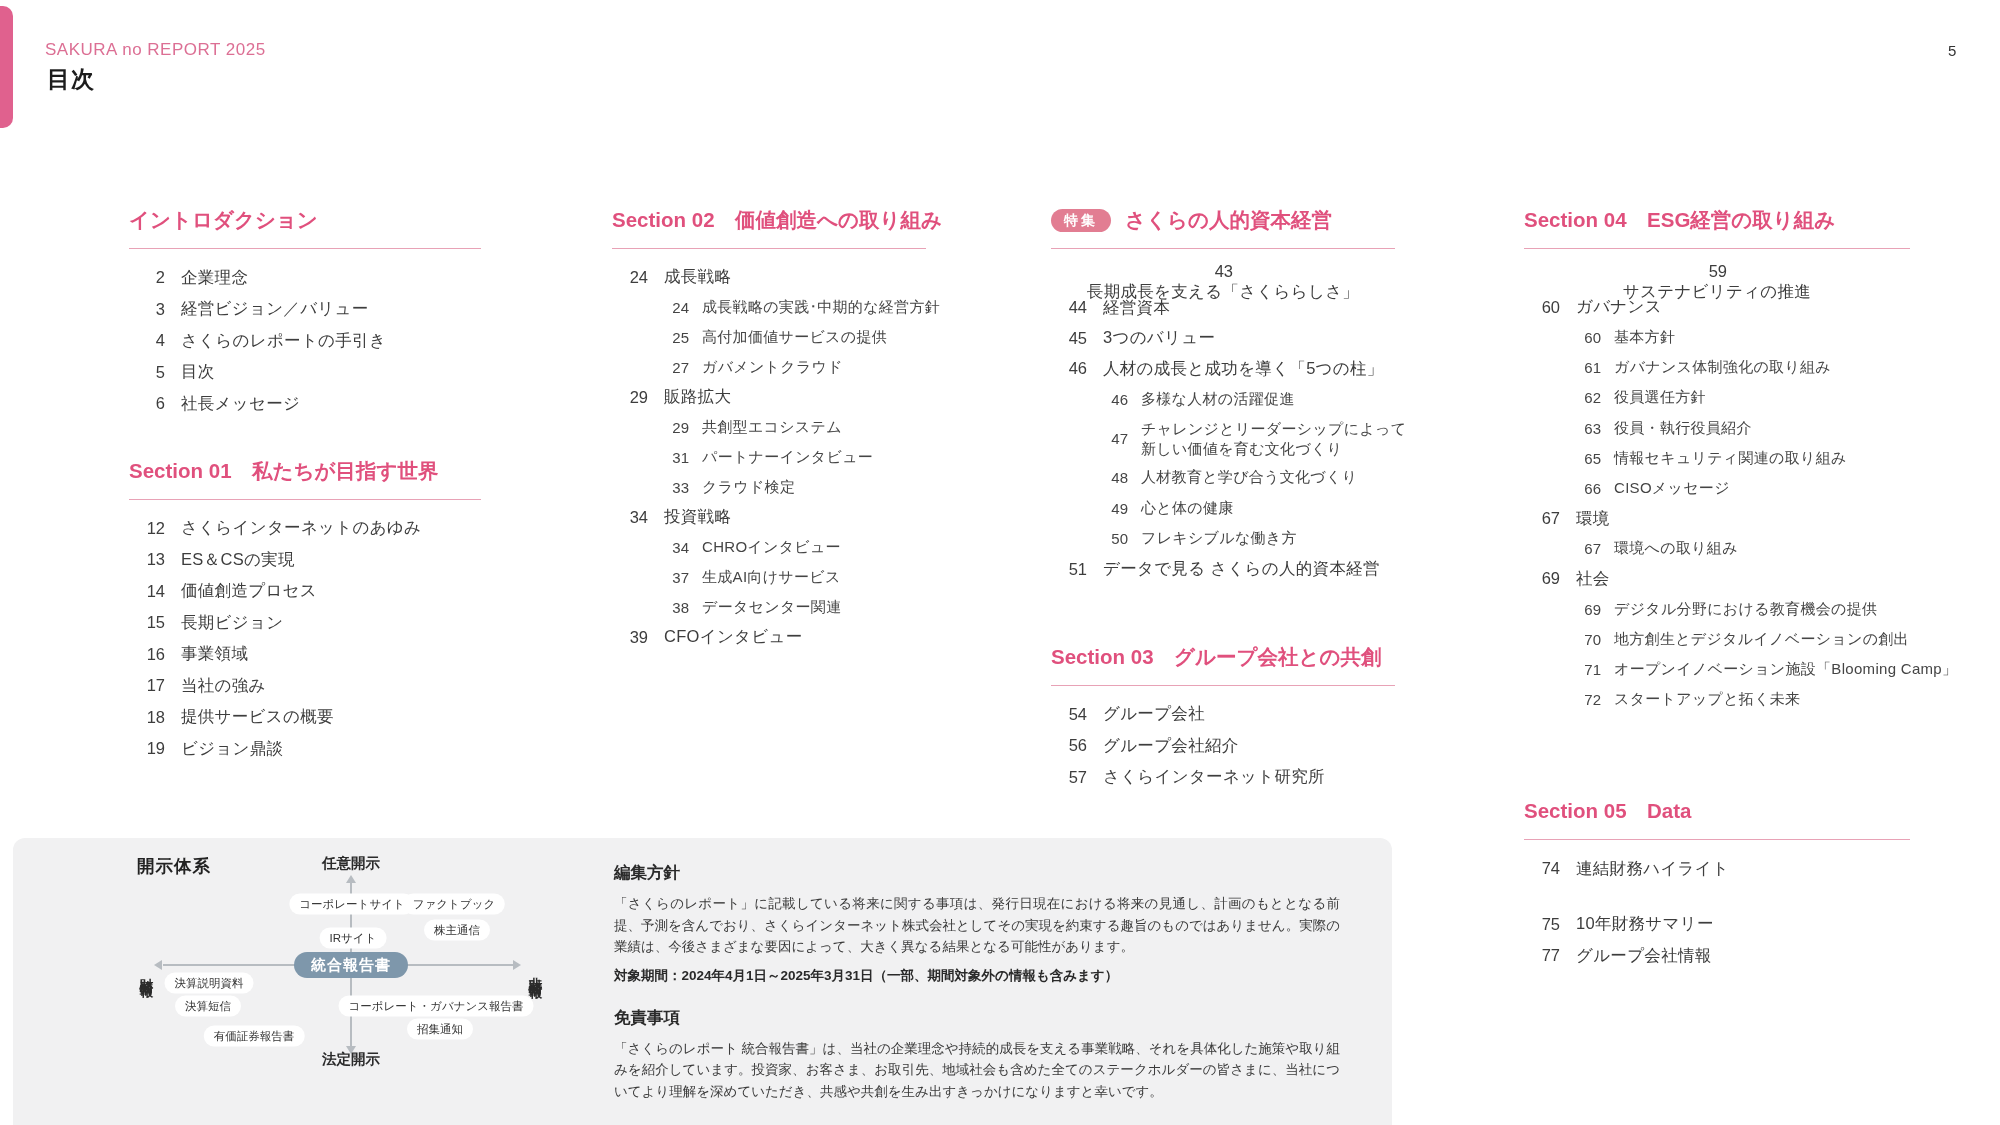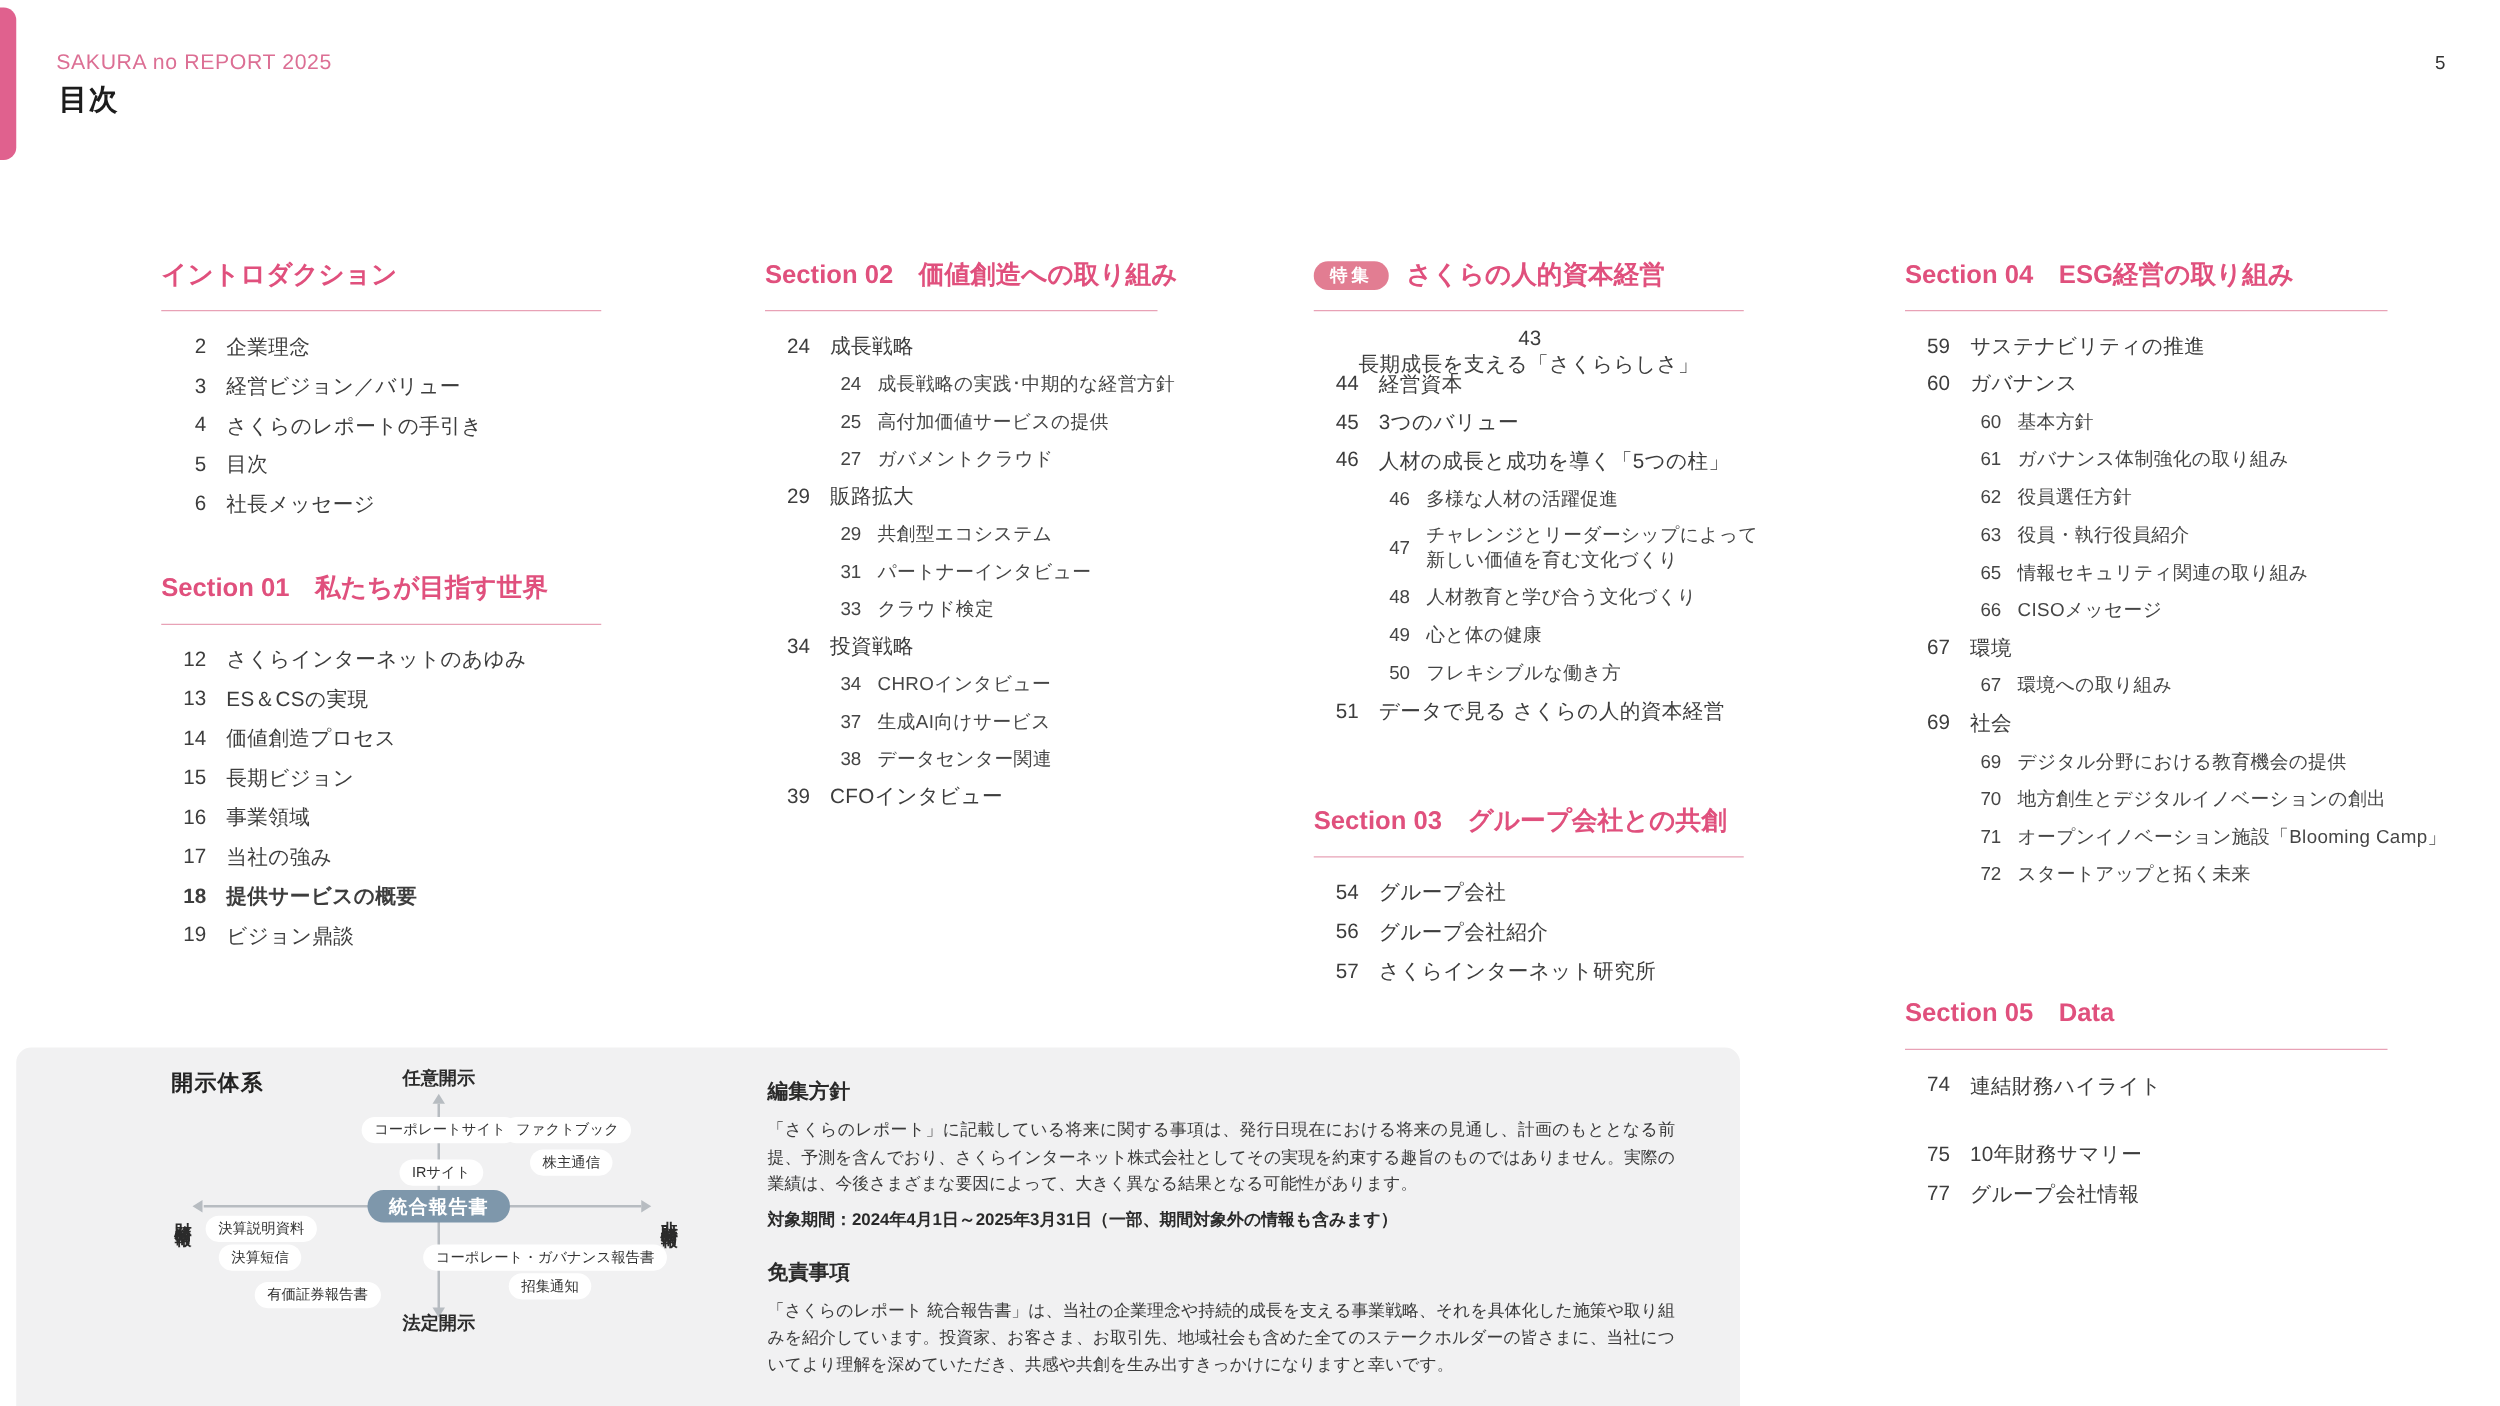--- a/index.html
+++ b/index.html
@@ -125,21 +125,21 @@
               <span class="lbl">長期ビジョン</span>
             </li>
             <li class="entry lv1" style="height: 31.5px;">
               <span class="num">16</span>
               <span class="lbl">事業領域</span>
             </li>
             <li class="entry lv1" style="height: 31.5px;">
               <span class="num">17</span>
               <span class="lbl">当社の強み</span>
             </li>
-            <li class="entry lv1" style="height: 31.5px; font-weight: bold;">
+            <li class="entry lv1" style="height: 31.5px;">
               <span class="num">18</span>
               <span class="lbl">提供サービスの概要</span>
             </li>
             <li class="entry lv1" style="height: 31.5px;">
               <span class="num">19</span>
               <span class="lbl">ビジョン鼎談</span>
             </li>
           </ul>
         </section>
       </div>
@@ -268,21 +268,21 @@
               <span class="lbl">さくらインターネット研究所</span>
             </li>
           </ul>
         </section>
       </div>
     <div class="toc-col" id="col3">
         <section class="toc-group" style="margin-top: 0px;">
           <div class="group-head"><span class="head-text">Section 04　ESG経営の取り組み</span></div>
           <div class="rule"></div>
           <ul class="entries">
-            <li class="entry lv1" style="height: 30.2px;">
+            <li class="entry lv1" style="height: 30.2px; flex-direction: column;">
               <span class="num">59</span>
               <span class="lbl">サステナビリティの推進</span>
             </li>
             <li class="entry lv1" style="height: 30.2px;">
               <span class="num">60</span>
               <span class="lbl">ガバナンス</span>
             </li>
             <li class="entry lv2" style="height: 30.2px;">
               <span class="num">60</span>
               <span class="lbl">基本方針</span>

